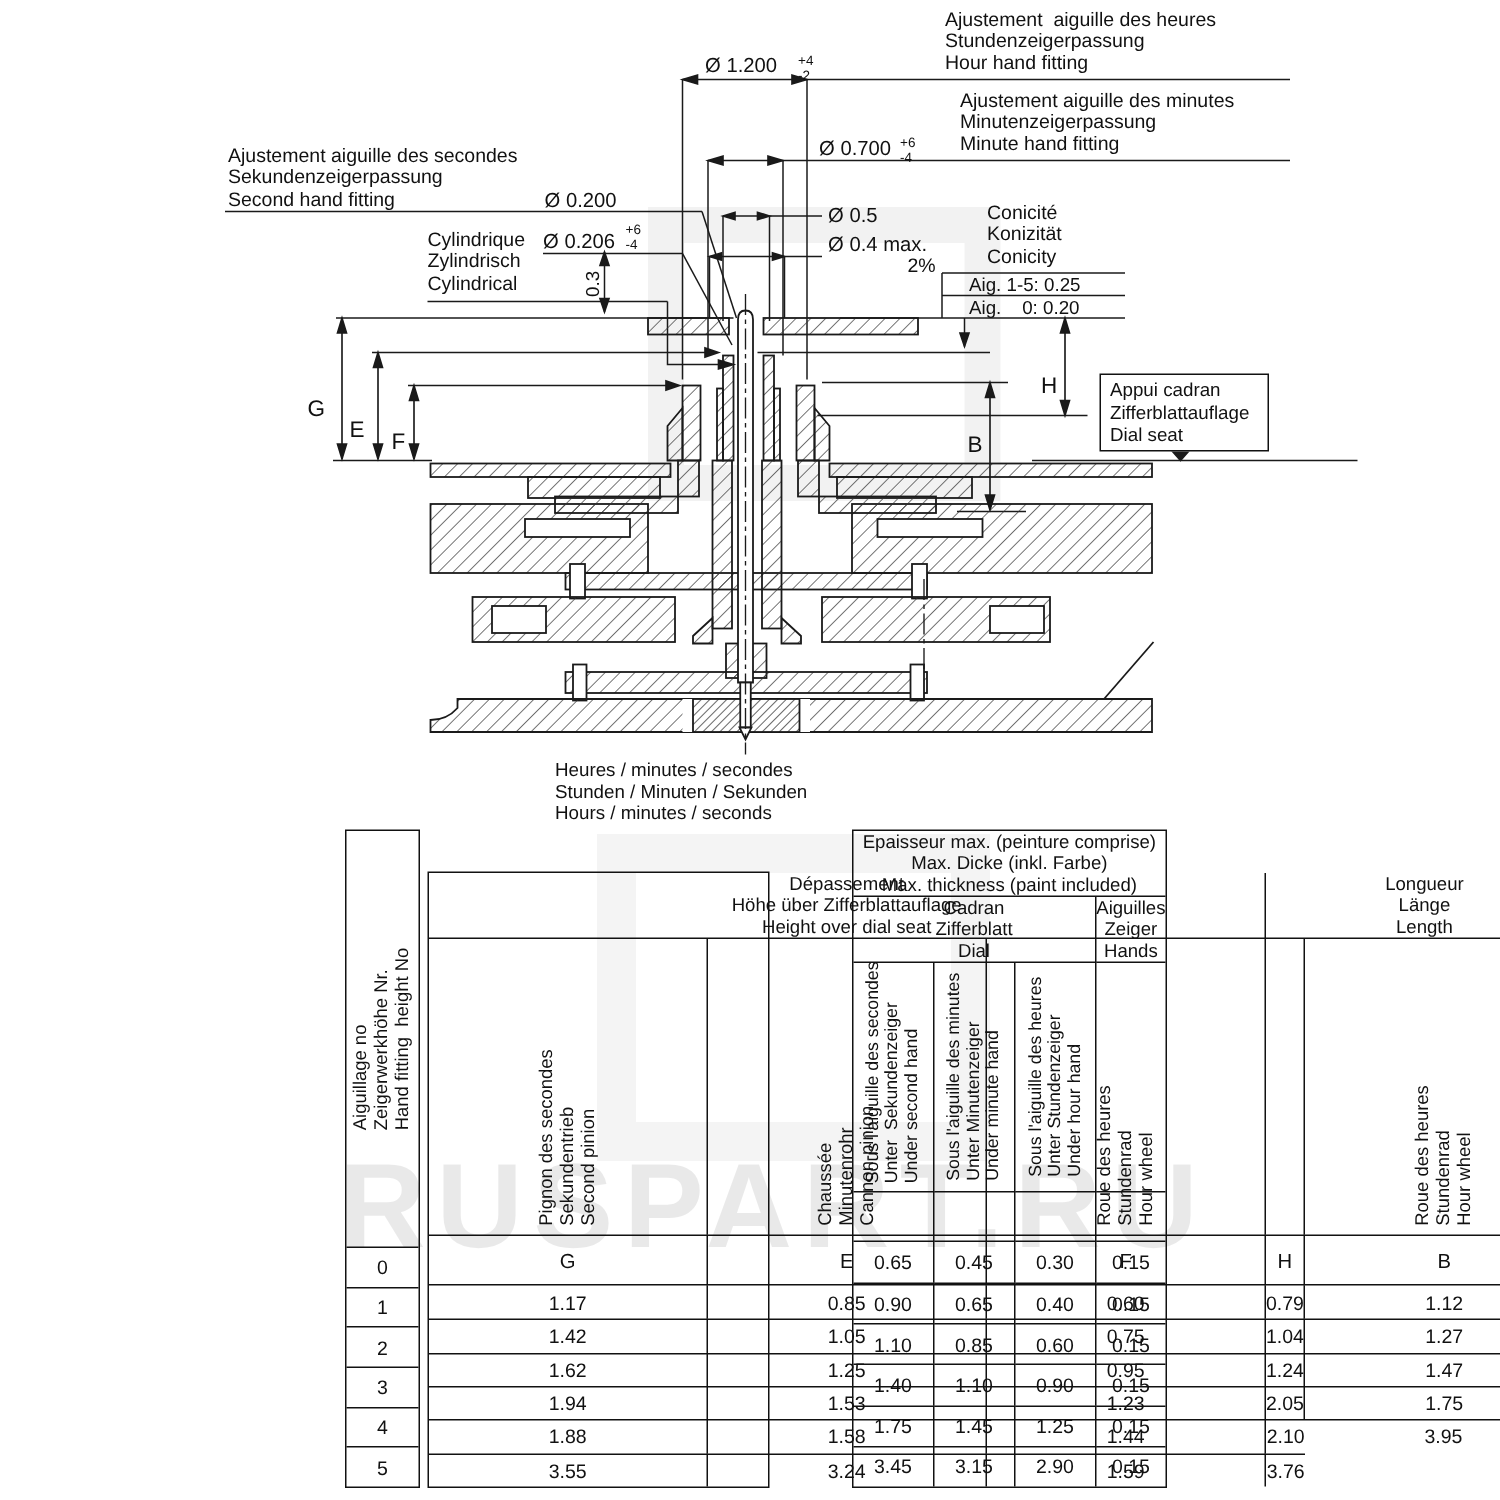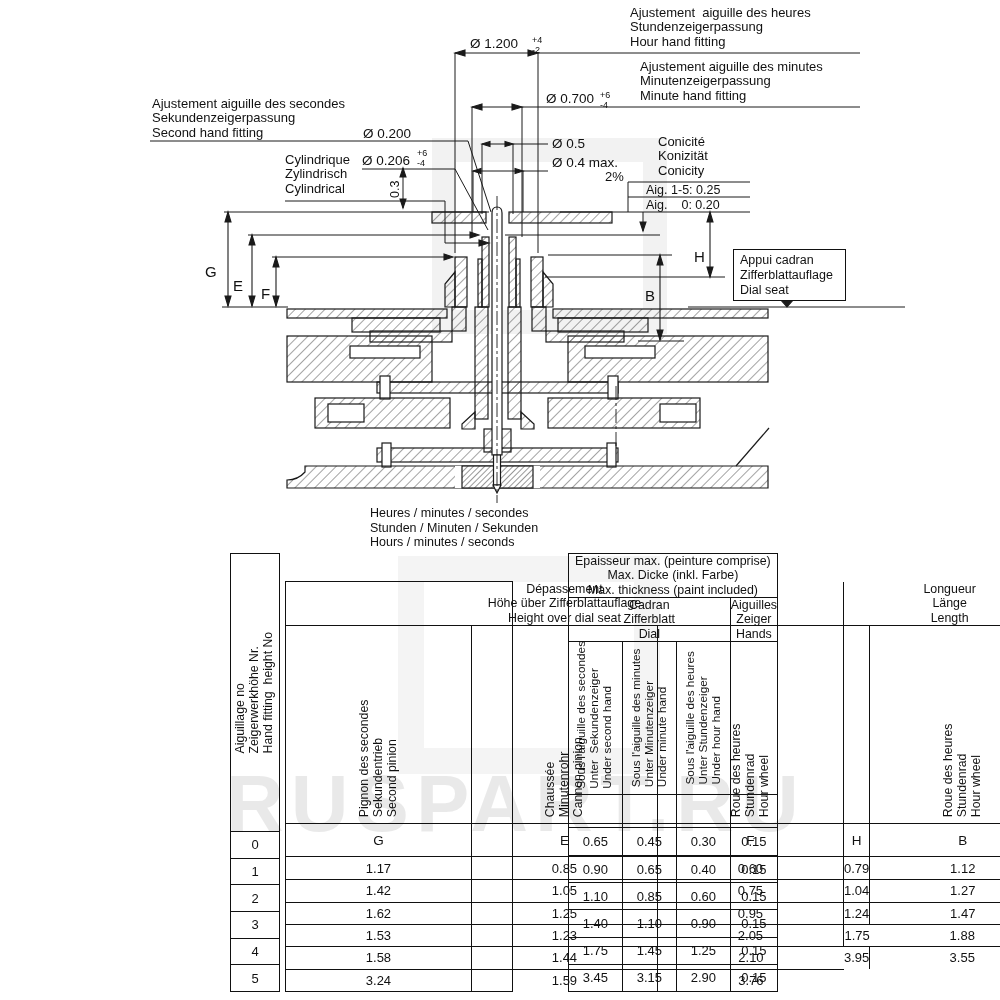--- a/index.html
+++ b/index.html
@@ -336,20 +336,21 @@
     <div class="d br bt">1.42</div>
     <div class="d br bt">1.05</div>
     <div class="d br bt">0.75</div>
     <div class="d br bt">1.04</div>
     <div class="d bt">1.27</div>
     <div class="d br bt">1.62</div>
     <div class="d br bt">1.25</div>
     <div class="d br bt">0.95</div>
     <div class="d br bt">1.24</div>
     <div class="d bt">1.47</div>
+    <div class="d br bt">1.94</div>
     <div class="d br bt">1.53</div>
     <div class="d br bt">1.23</div>
     <div class="d br bt">2.05</div>
     <div class="d bt">1.75</div>
     <div class="d br bt">1.88</div>
     <div class="d br bt">1.58</div>
     <div class="d br bt">1.44</div>
     <div class="d bt">2.10</div>
     <div class="d br bt">3.95</div>
     <div class="d br bt">3.55</div>

